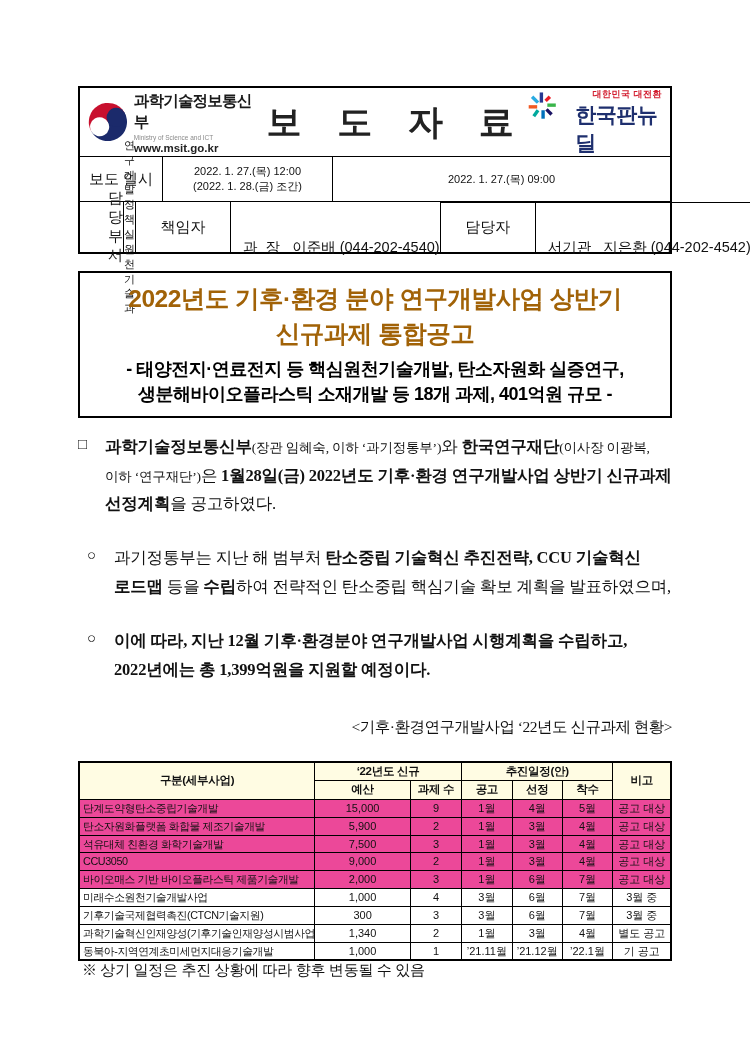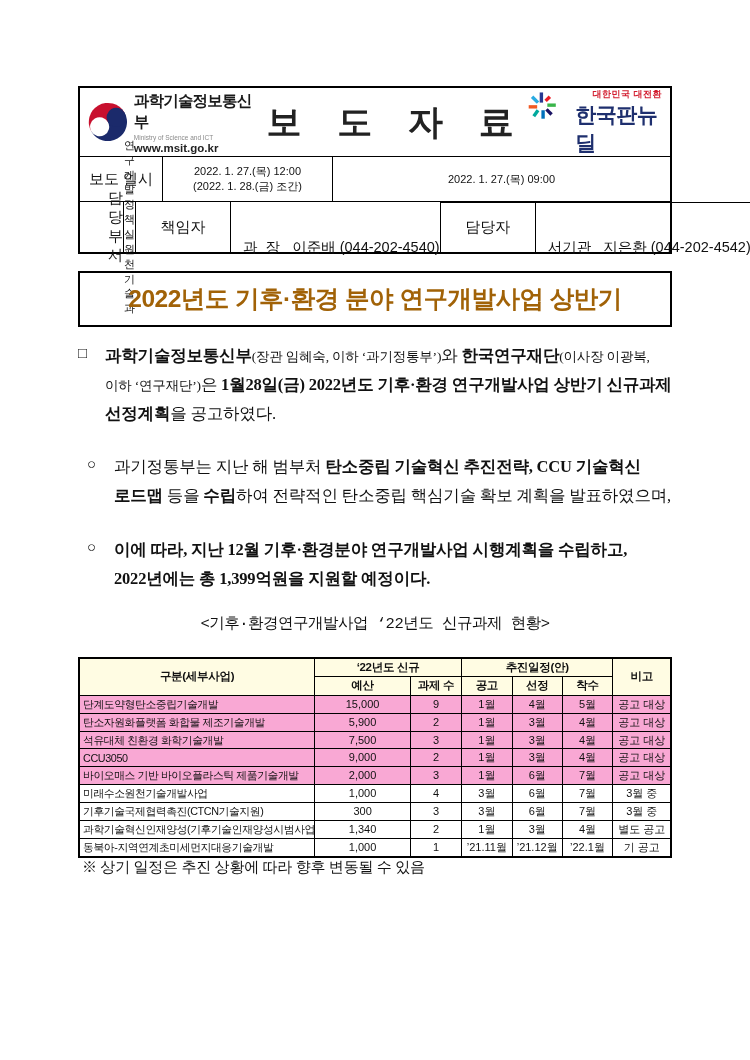--- a/index.html
+++ b/index.html
@@ -52,27 +52,27 @@
   .para { display: flex; }
   .marker { flex: none; width: 27px; font-size: 15px; padding-top: 3px; }
   .ptext { flex: 1; font-size: 16.5px; line-height: 1.75; letter-spacing: -0.2px; word-break: keep-all; }
   .ptext b { font-weight: bold; }
   .small { font-size: 13.5px; }
   .p1 { margin-top: 15px; }
   .p2, .p3 { margin-top: 25px; padding-left: 9px; }
   .p3 .ptext { font-weight: bold; }
 
   
-  .caption { text-align: center; font-family: Liberation Mono, monospace; font-size: 15.5px; margin-top: 19px; letter-spacing: -0.5px; }
+  .caption { text-align: right; font-family: Liberation Serif, serif; font-size: 15.5px; margin-top: 32px; letter-spacing: -0.5px; }
   table.data { width: 100%; border-collapse: collapse; margin-top: 23px; table-layout: fixed; border: 2px solid #000; }
   .data th, .data td { border: 1px solid #000; text-align: center; padding: 1px; line-height: 1.35; }
   .data th { background: #fffce3; font-weight: bold; font-size: 11.5px; letter-spacing: -0.3px; }
   .data td { font-size: 11px; }
   .data td.name { text-align: left; padding-left: 3px; font-size: 10.8px; letter-spacing: -0.4px; white-space: nowrap; overflow: hidden; }
-  tr.shaded td { background: #f9a8d4; }
+  tr.shaded td { background: #ec4899; }
 
   .footnote { font-family: "Liberation Serif", serif; font-size: 15px; margin-top: 0; padding-left: 4px; letter-spacing: -0.2px; }
 </style>
 </head>
 <body>
 
 <div class="page">
 
   <div class="header-box">
     <div class="hb-top">
@@ -141,20 +141,25 @@
           <div class="p-val">
               <span class="pre">서기관   지은환 (044-202-4542)</span>
             </div>
         </div>
       </div>
     </div>
   </div>
 
   <div class="title-box">
     <div class="tb-main">2022년도 기후·환경 분야 연구개발사업 상반기</div>
+    <div class="tb-main">신규과제 통합공고</div>
+    <div class="tb-sub">
+      <div>- 태양전지·연료전지 등 핵심원천기술개발, 탄소자원화 실증연구,</div>
+      <div>생분해바이오플라스틱 소재개발 등 18개 과제, 401억원 규모 -</div>
+    </div>
   </div>
 
   <div class="body-section">
 
     <div class="para p1">
       <span class="marker">□</span>
       <span class="ptext"><b>과학기술정보통신부</b><span class="small">(장관 임혜숙, 이하 ‘과기정통부’)</span><span>와 </span><b>한국연구재단</b><span class="small">(이사장 이광복, 이하 ‘연구재단’)</span><span>은 </span><b>1월28일(금) 2022년도 기후·환경 연구개발사업 상반기 신규과제 선정계획</b><span>을 공고하였다.</span></span>
     </div>
 
     <div class="para p2">

